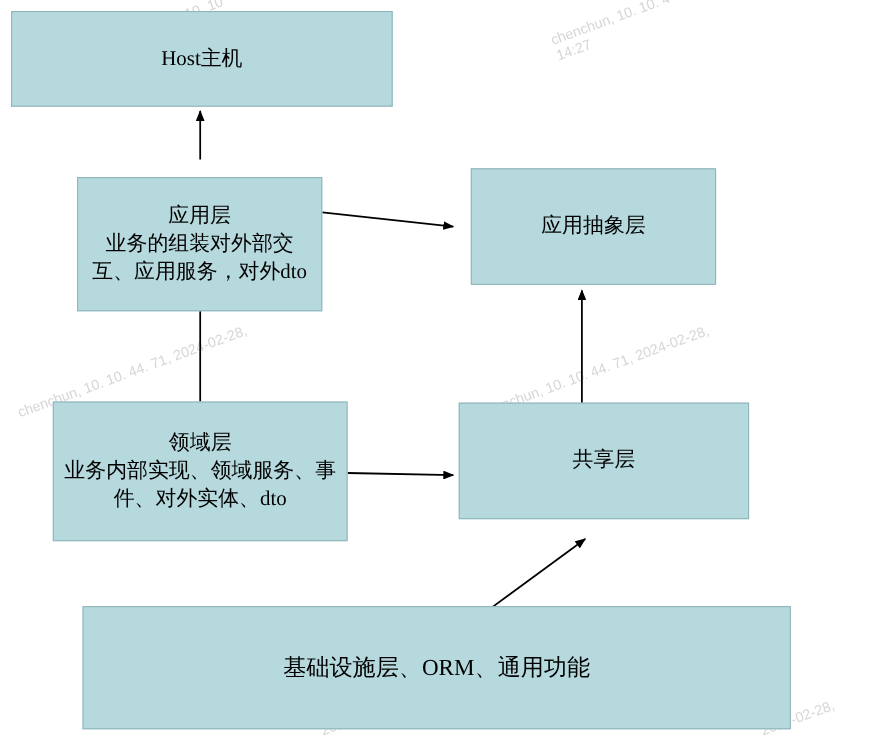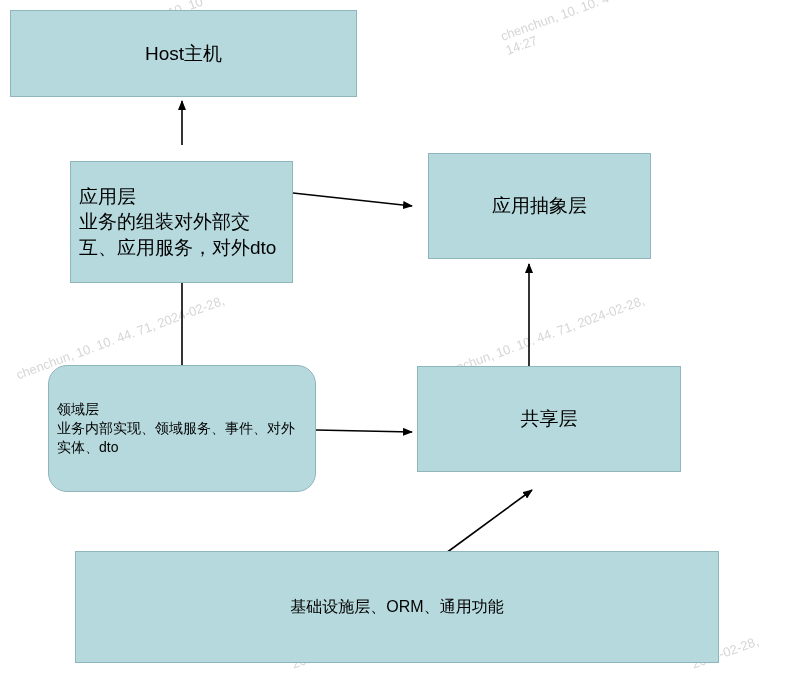--- a/index.html
+++ b/index.html
@@ -19,25 +19,27 @@
     height: 680px;
   }
   .node {
     position: absolute;
     box-sizing: border-box;
     background: #b6d9dd;
     border: 1px solid #8fb6bb;
     display: flex;
     align-items: center;
     justify-content: center;
+    text-align: center;
     color: #000000;
     font-size: 19px;
     line-height: 1.35;
     padding: 20px 8px;
     white-space: pre-line;
+    font-family: Liberation Serif, serif;
   }
   #node-host {
     left: 10px;
     top: 10px;
     width: 347px;
     height: 87px;
   }
   #node-app {
     left: 70px;
     top: 145px;
@@ -50,35 +52,34 @@
     left: 428px;
     top: 153px;
     width: 223px;
     height: 106px;
   }
   #node-domain {
     left: 48px;
     top: 365px;
     width: 268px;
     height: 127px;
-    font-size: 14px;
-    border-radius: 19px;
+    font-size: 19px;
   }
   #node-shared {
     left: 417px;
     top: 366px;
     width: 264px;
     height: 106px;
   }
   #node-infra {
     left: 75px;
     top: 551px;
     width: 644px;
     height: 112px;
-    font-size: 16px;
+    font-size: 21px;
   }
   svg.arrows {
     position: absolute;
     left: 0;
     top: 0;
     width: 812px;
     height: 680px;
     pointer-events: none;
   }
   .wm {

